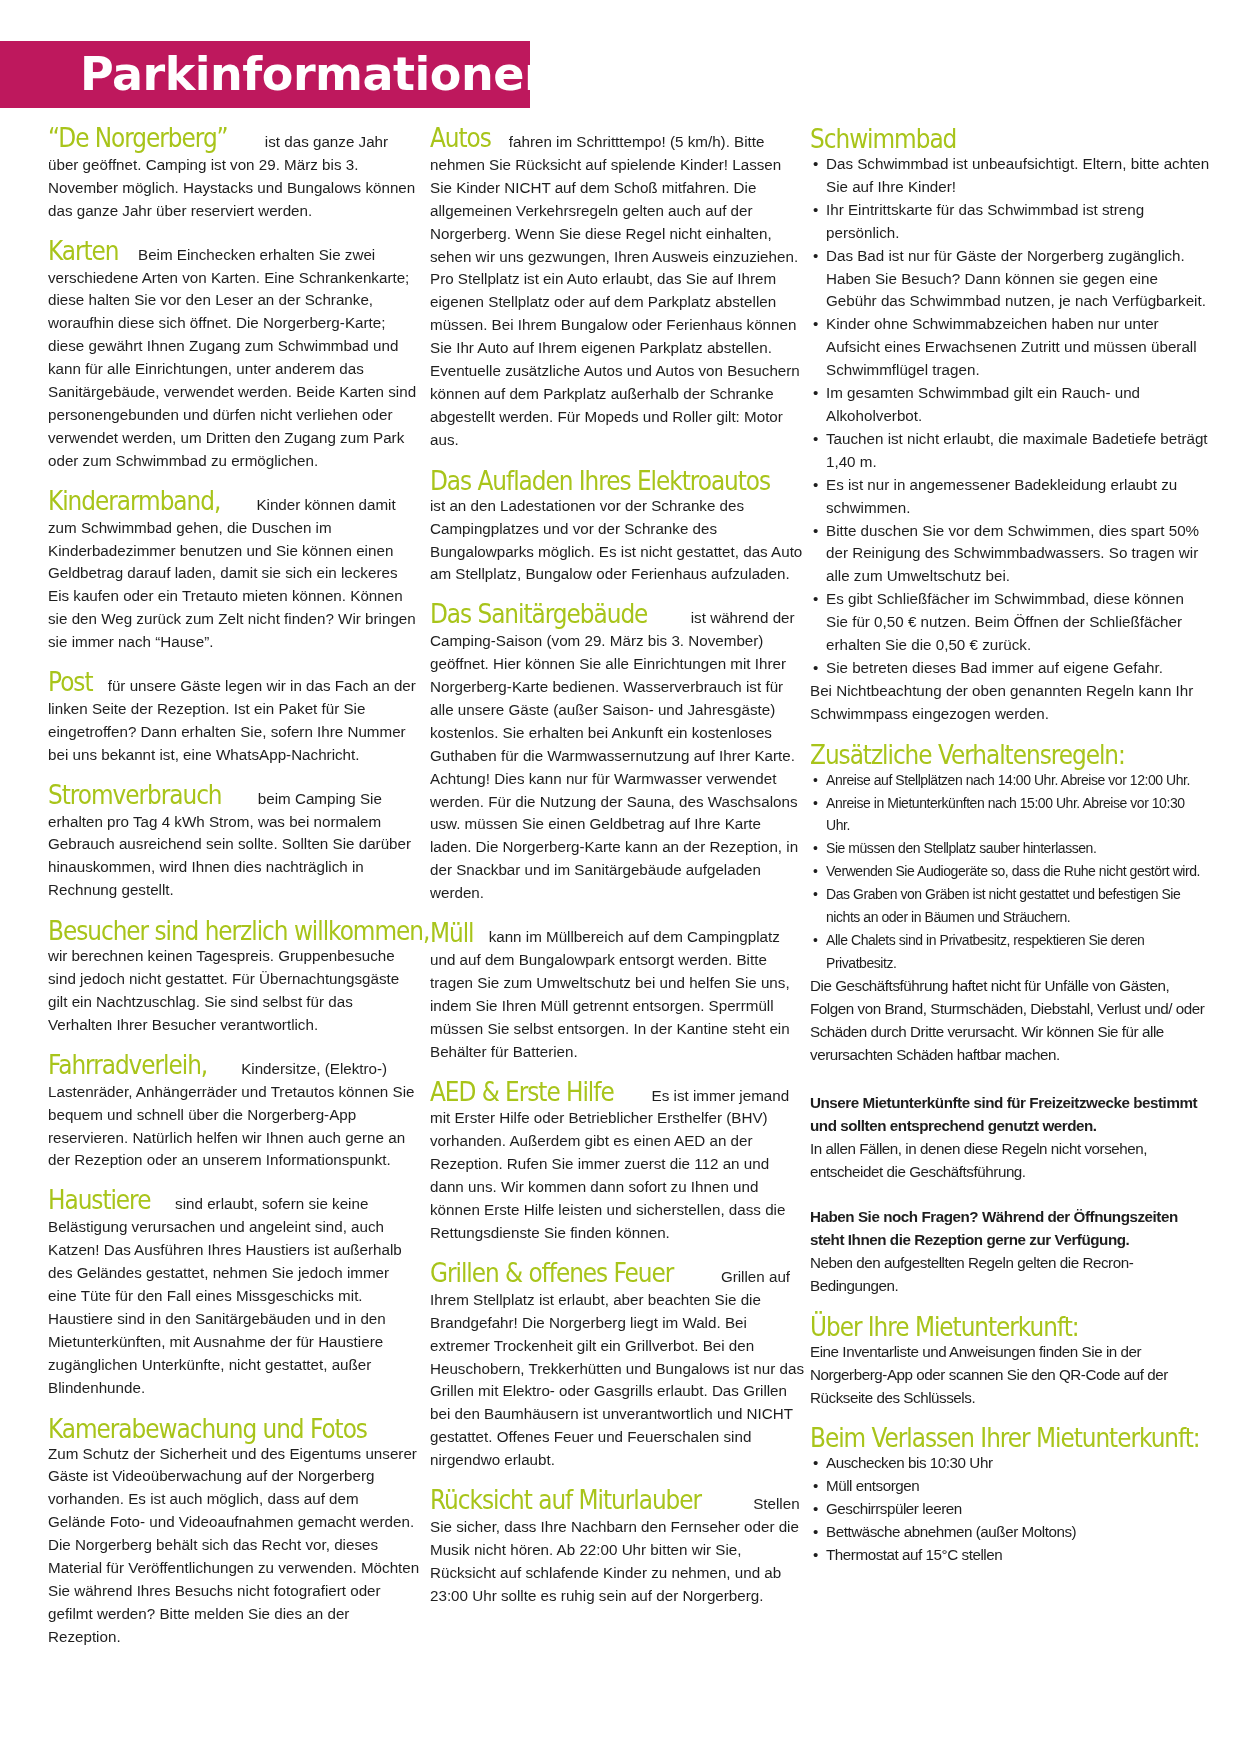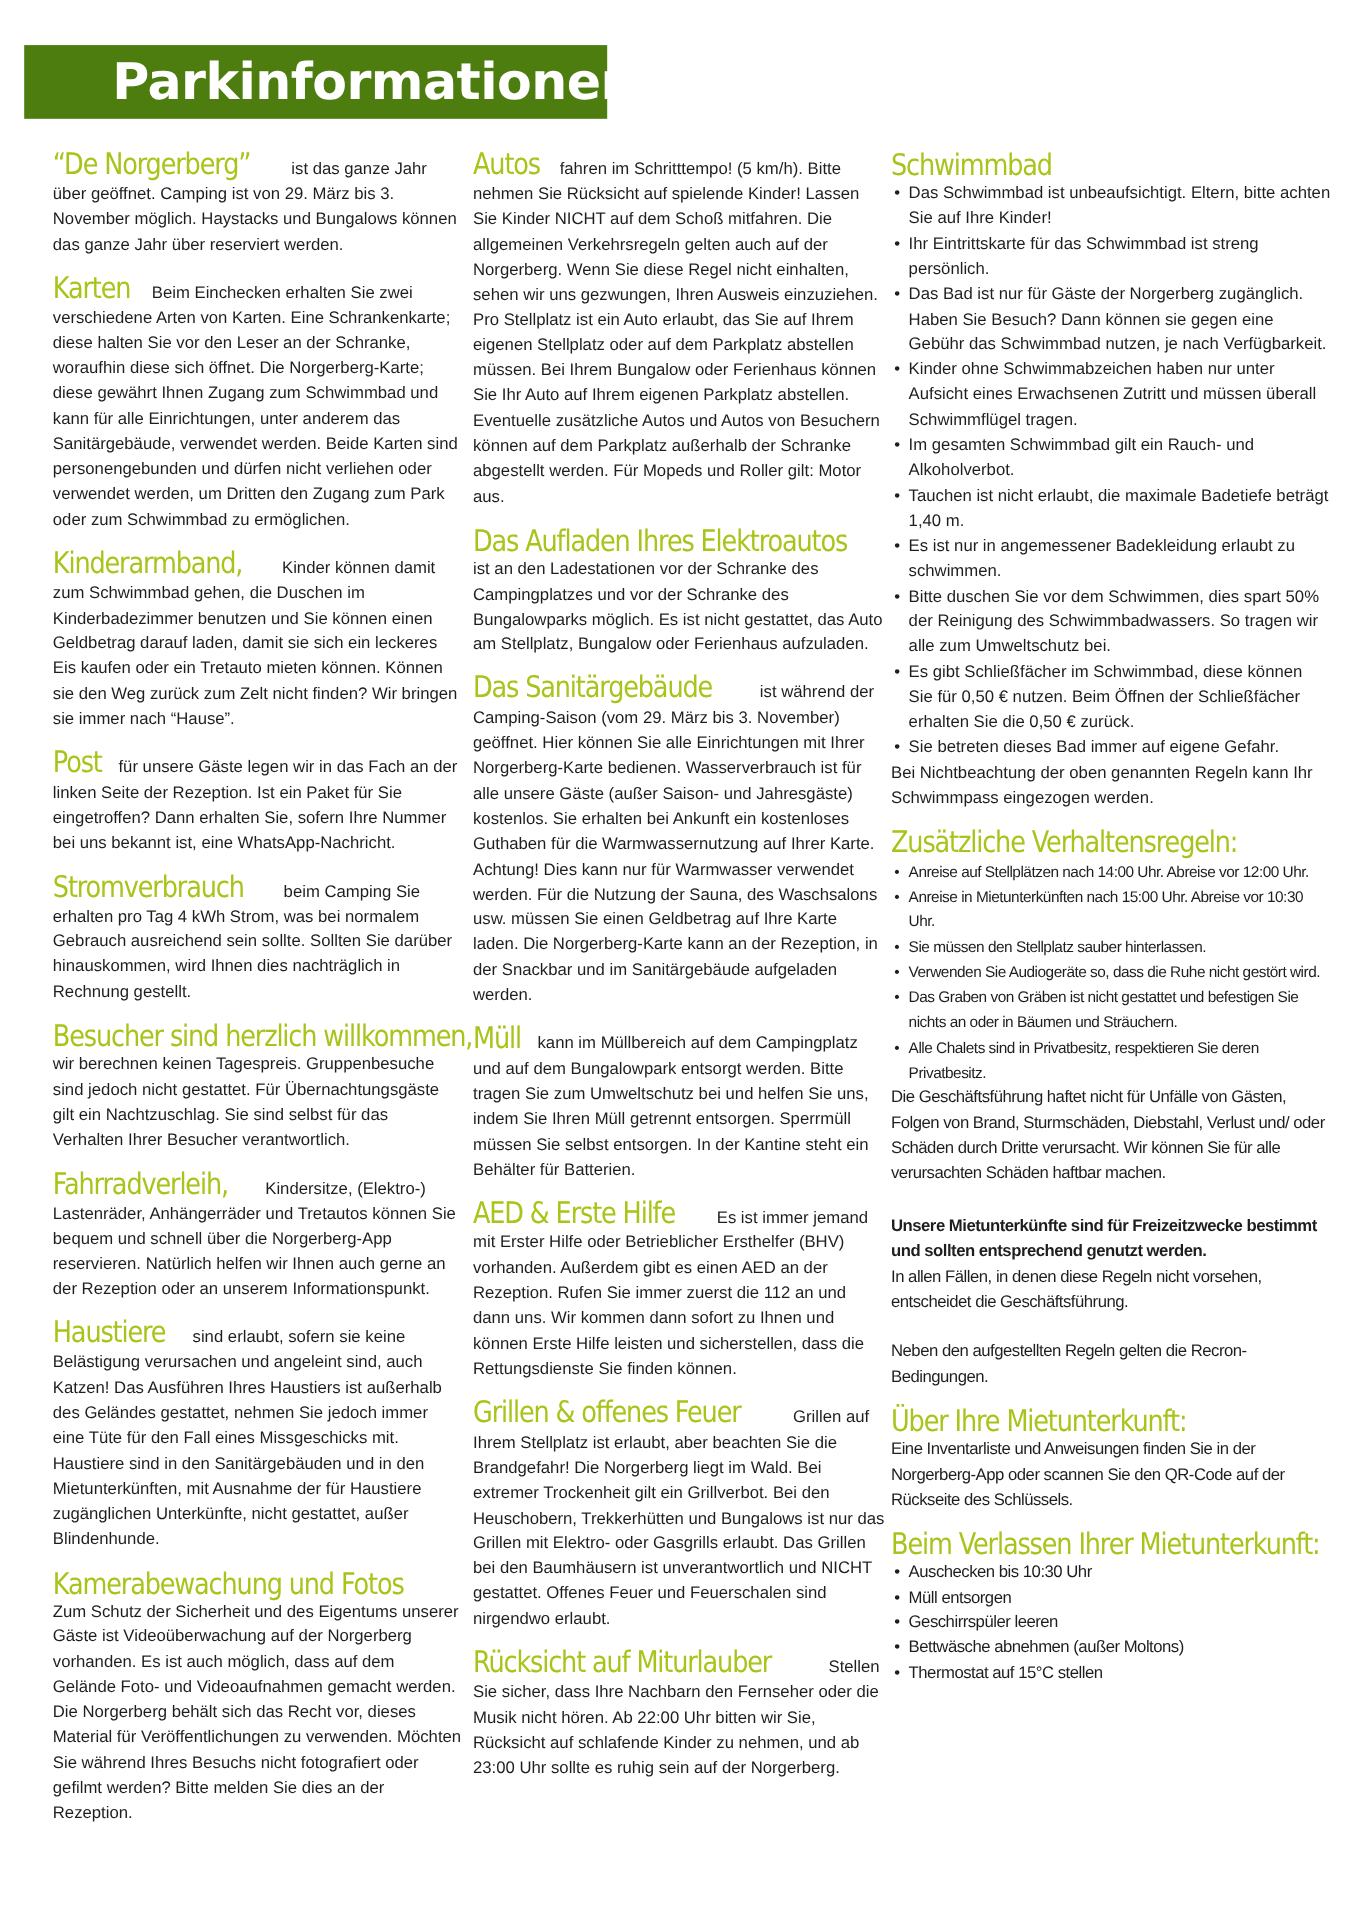--- a/index.html
+++ b/index.html
@@ -1,21 +1,21 @@
 <!DOCTYPE html>
 <html><head>
 <meta charset="utf-8">
 <style>
   html, body { margin: 0; padding: 0; background: #ffffff; }
   body { width: 1240px; height: 1754px; position: relative; overflow: hidden;
          font-family: "Liberation Sans", sans-serif; color: #1e1e1e; }
-  .banner { position: absolute; left: 0; top: 41px; width: 530px; height: 67px; background: #4d7c0f; margin-left: 22px; }
+  .banner { position: absolute; left: 0; top: 41px; width: 530px; height: 67px; background: #be185d; }
   .banner h1 { margin: 0; position: absolute; left: 80px; top: 4px; font-family: "DejaVu Sans", sans-serif;
                font-weight: bold; font-size: 46px; letter-spacing: -0.5px; color: #ffffff; line-height: 58px; }
-  .col { position: absolute; top: 137px; font-size: 15.2px; line-height: 22.9px; }
+  .col { position: absolute; top: 125px; font-size: 15.2px; line-height: 22.9px; }
   .col1 { left: 48px; width: 372px; }
   .col2 { left: 430px; width: 375px; }
   .col3 { left: 810px; width: 400px; }
   .sec { margin: 0 0 15px 0; }
   .h { font-family: "DejaVu Sans", sans-serif; color: #a8c41a; font-weight: normal; font-size: 27px;
        letter-spacing: -1.2px; line-height: 26px; margin-right: 8px; transform: scaleX(0.86); display: inline-block;
        transform-origin: left center; }
   .hblock { display: block; font-family: "DejaVu Sans", sans-serif; color: #a8c41a; font-size: 27px; letter-spacing: -1.2px;
             line-height: 28px; transform: scaleX(0.86); transform-origin: left center; white-space: nowrap; }
   p { margin: 0; }
@@ -119,20 +119,21 @@
     </ul>
     <p>Die Geschäftsführung haftet nicht für Unfälle von Gästen, Folgen von Brand, Sturmschäden, Diebstahl, Verlust und/ oder Schäden durch Dritte verursacht. Wir können Sie für alle verursachten Schäden haftbar machen.</p>
   </div>
 
   <div class="sec cond" style="margin-top:26px;">
     <p class="bold">Unsere Mietunterkünfte sind für Freizeitzwecke bestimmt und sollten entsprechend genutzt werden.</p>
     <p>In allen Fällen, in denen diese Regeln nicht vorsehen, entscheidet die Geschäftsführung.</p>
   </div>
 
   <div class="sec cond" style="margin-top:22px;">
+    <p class="bold">Haben Sie noch Fragen? Während der Öffnungszeiten steht Ihnen die Rezeption gerne zur Verfügung.</p>
     <p>Neben den aufgestellten Regeln gelten die Recron-Bedingungen.</p>
   </div>
 
   <div class="sec cond">
     <span class="hblock">Über Ihre Mietunterkunft:</span>
     <p>Eine Inventarliste und Anweisungen finden Sie in der Norgerberg-App oder scannen Sie den QR-Code auf der Rückseite des Schlüssels.</p>
   </div>
 
   <div class="sec cond">
     <span class="hblock">Beim Verlassen Ihrer Mietunterkunft:</span>

